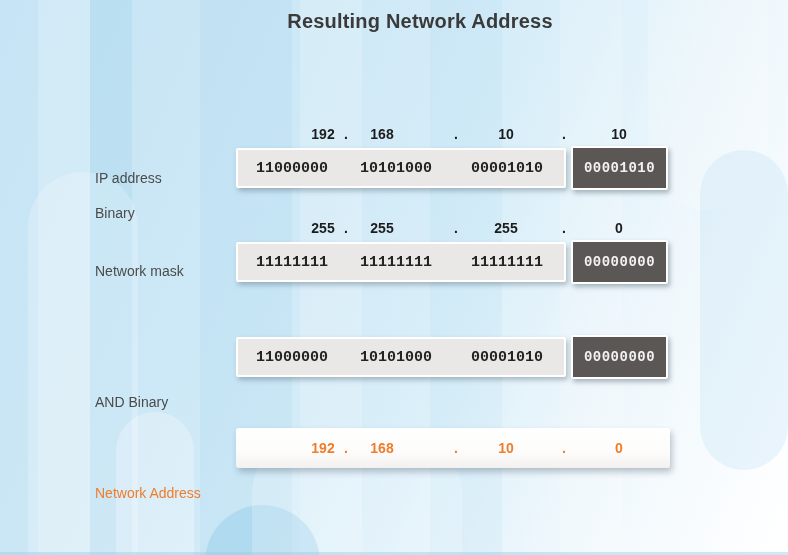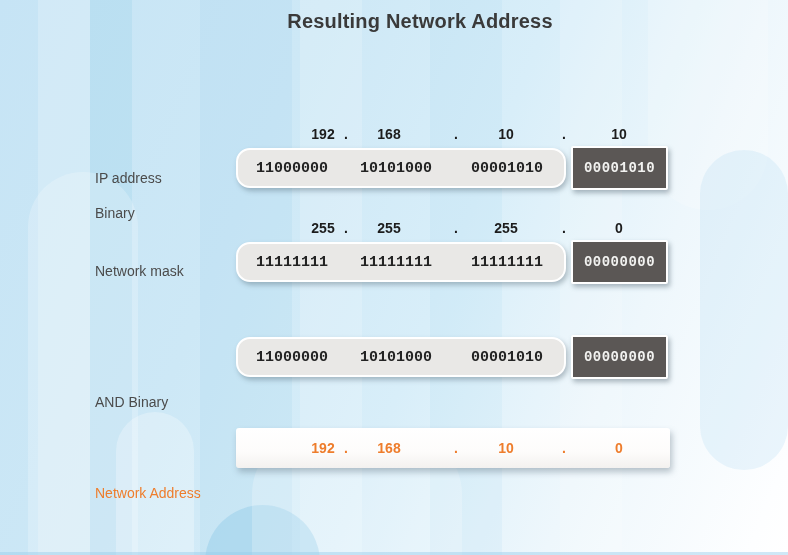--- a/index.html
+++ b/index.html
@@ -38,27 +38,27 @@
     font-size:14px;color:#4b4b4b;white-space:nowrap;margin-top:44px;
   }
   .lbl-net{font-weight:normal;color:#ee7d2c;}
 
   
   .decrow{position:absolute;left:236px;width:434px;height:18px;line-height:18px;}
   .decrow span{
     position:absolute;transform:translateX(-50%);
     font-size:14px;font-weight:bold;color:#1c1c1c;white-space:nowrap;
   }
-  .c1{left:54px;margin-left:33px;}.d1{left:110px;}.c2{left:153px;}.d2{left:220px;}
+  .c1{left:54px;margin-left:33px;}.d1{left:110px;}.c2{left:146px;}.d2{left:220px;}
   .c3{left:270px;}.d3{left:328px;}.c4{left:383px;}
 
   
   .lightbox{
     position:absolute;left:236px;width:330px;height:40px;
-    background:#e9e8e6;border:2px solid #ffffff;border-radius:14px;
+    background:#e9e8e6;border:2px solid #ffffff;border-radius:2px;
     box-shadow:2px 3px 5px rgba(60,80,95,0.35);
     box-sizing:border-box;
   }
   .lightbox span{
     position:absolute;top:50%;transform:translate(-50%,-50%);
     font-family:"Liberation Mono",monospace;font-weight:bold;font-size:15px;
     color:#232323;white-space:nowrap;
   }
   .b1{left:54px;}.b2{left:158px;}.b3{left:269px;}
   .darkbox{

